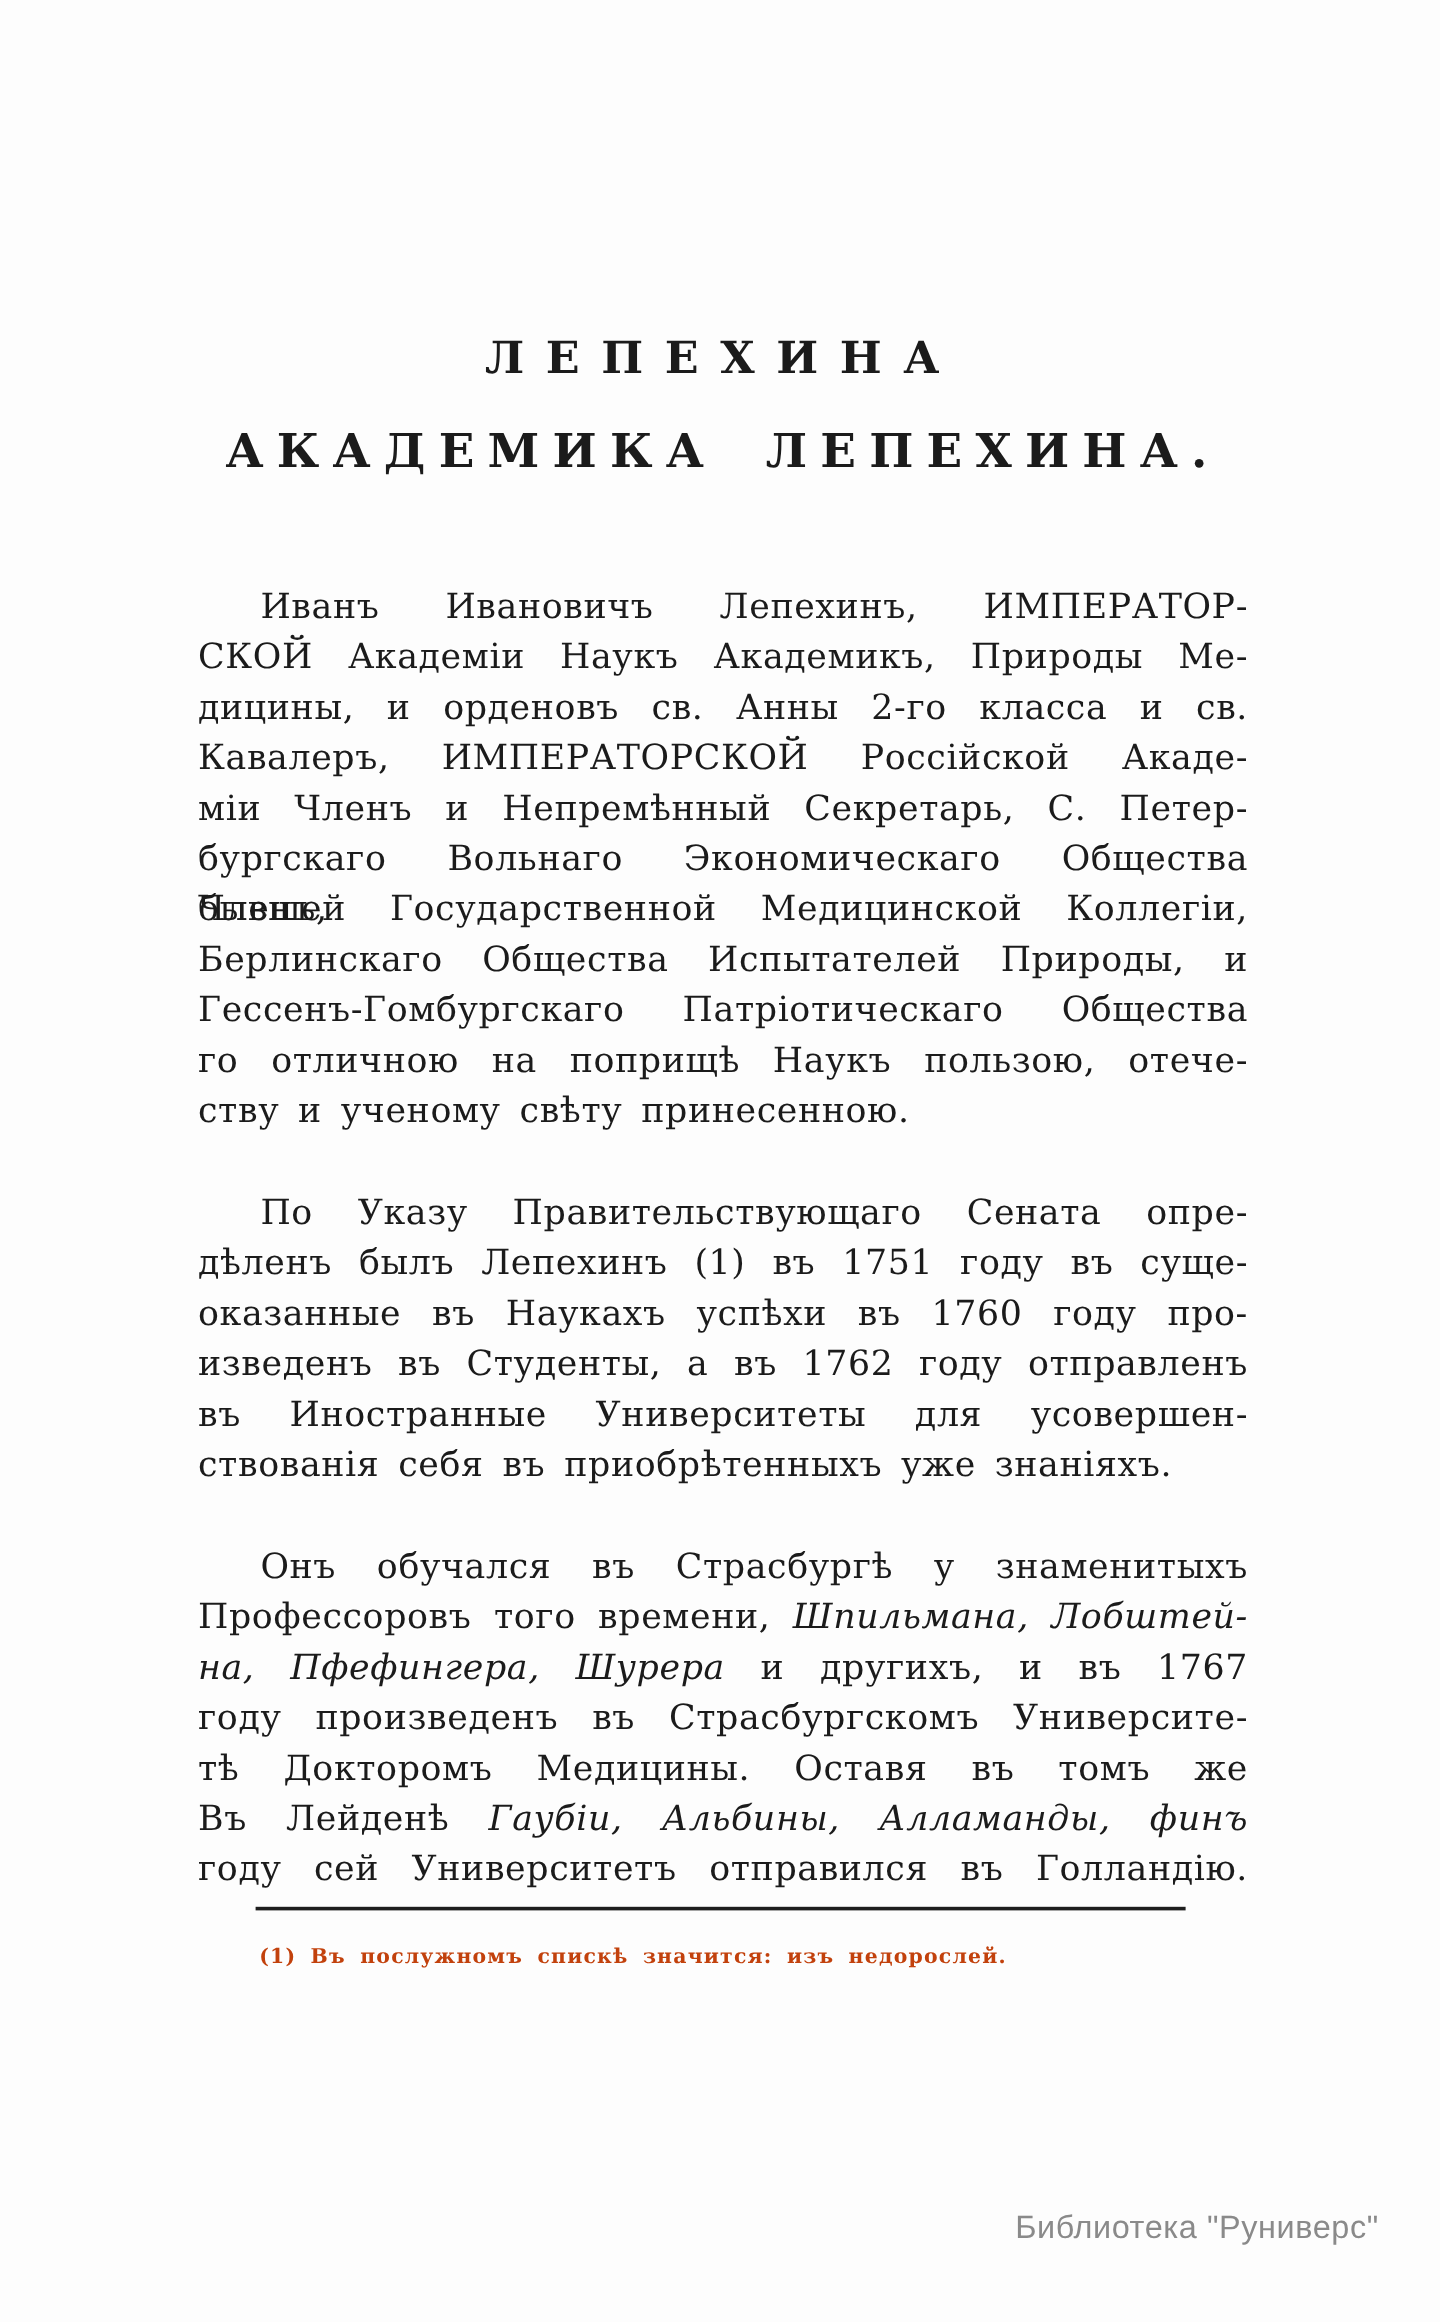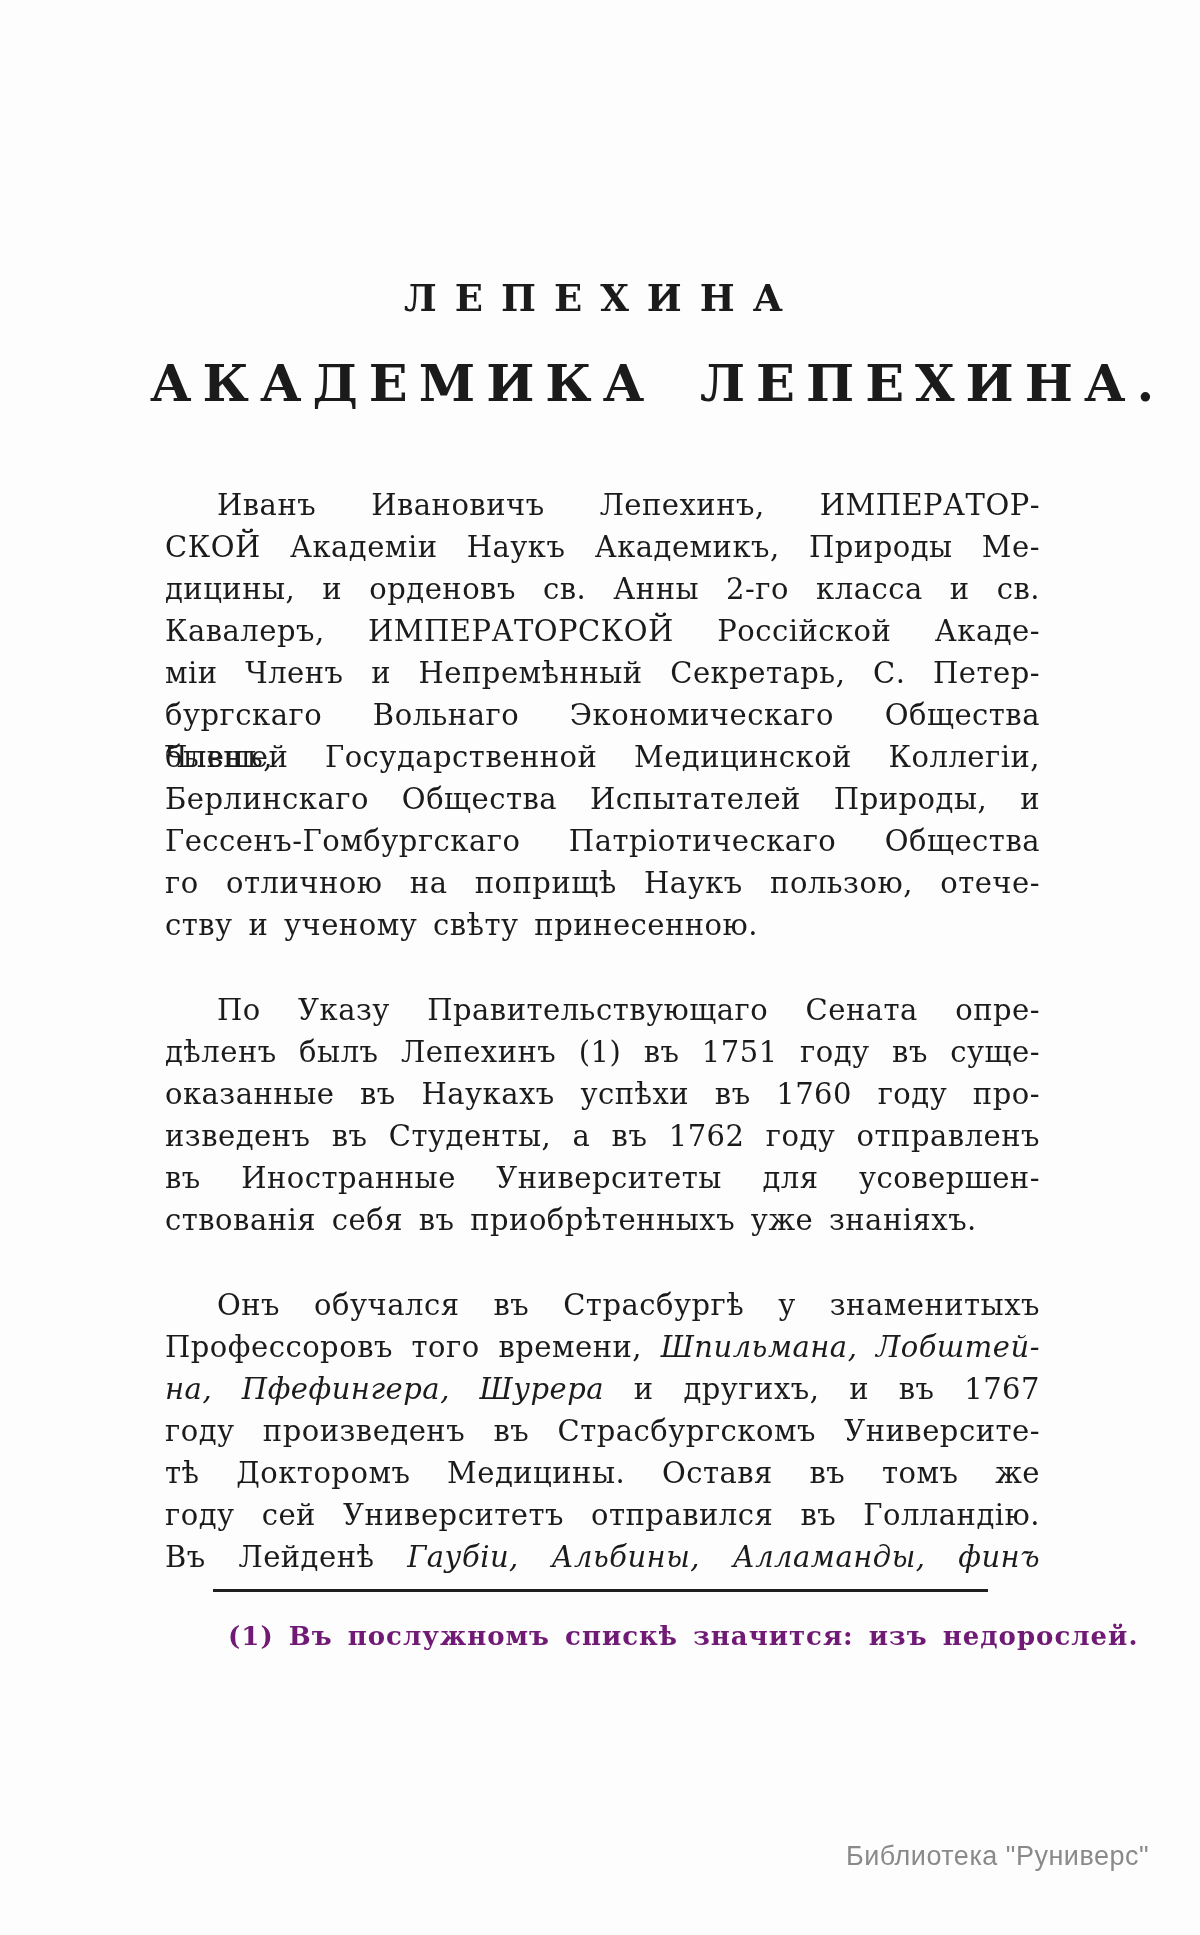--- a/index.html
+++ b/index.html
@@ -28,21 +28,21 @@
     letter-spacing: 18px;
     white-space: nowrap;
   }
   .title2 {
     position: absolute;
     top: 353px;
     left: 150px;
     width: 905px;
     margin: 0;
     text-align: center;
-    font-size: 51px;
+    font-size: 39px;
     font-weight: 600;
     letter-spacing: 11px;
     word-spacing: 16px;
     white-space: nowrap;
   }
   .body-text {
     position: absolute;
     top: 441px;
     left: 165px;
     width: 875px;
@@ -64,26 +64,26 @@
     position: absolute;
     top: 1589px;
     left: 213px;
     width: 775px;
     height: 3px;
     background: #1f1f1f;
   }
   .footnote {
     position: absolute;
     top: 1621px;
-    left: 228px;
-    font-size: 26px;
+    left: 216px;
+    font-size: 17px;
     font-weight: bold;
     letter-spacing: 1px;
     word-spacing: 5px;
-    color: #701a75;
+    color: #c2410c;
   }
   .watermark {
     position: absolute;
     top: 1841px;
     left: 846px;
     font-family: "Liberation Sans", "DejaVu Sans", sans-serif;
     font-size: 27px;
     color: #8a8a8a;
     letter-spacing: 0.5px;
   }
@@ -113,22 +113,22 @@
       <div class="line"><span>дѣленъ былъ Лепехинъ (1) въ 1751 году въ суще-</span></div>
       <div class="line"><span>оказанные въ Наукахъ успѣхи въ 1760 году про-</span></div>
       <div class="line"><span>изведенъ въ Студенты, а въ 1762 году отправленъ</span></div>
       <div class="line"><span>въ Иностранные Университеты для усовершен-</span></div>
       <div class="line flush"><span>ствованія себя въ приобрѣтенныхъ уже знаніяхъ.</span></div>
       <div class="line indent"><span>Онъ обучался въ Страсбургѣ у знаменитыхъ</span></div>
       <div class="line"><span>Профессоровъ того времени, </span><span class="it">Шпильмана, Лобштей-</span></div>
       <div class="line"><span class="it">на, Пфефингера, Шурера</span><span> и другихъ, и въ 1767</span></div>
       <div class="line"><span>году произведенъ въ Страсбургскомъ Университе-</span></div>
       <div class="line"><span>тѣ Докторомъ Медицины. Оставя въ томъ же</span></div>
+      <div class="line"><span>Въ Лейденѣ </span><span class="it">Гаубіи, Альбины, Алламанды, финъ</span></div>
       <div class="line"><span>году сей Университетъ отправился въ Голландію.</span></div>
-      <div class="line"><span>Въ Лейденѣ </span><span class="it">Гаубіи, Альбины, Алламанды, финъ</span></div>
     </div>
 
   <div class="footnote-rule"></div>
 
   <div class="footnote">(1) Въ послужномъ спискѣ значится: изъ недорослей.</div>
 
   <div class="watermark">Библиотека "Руниверс"</div>
 
 </div>
 

